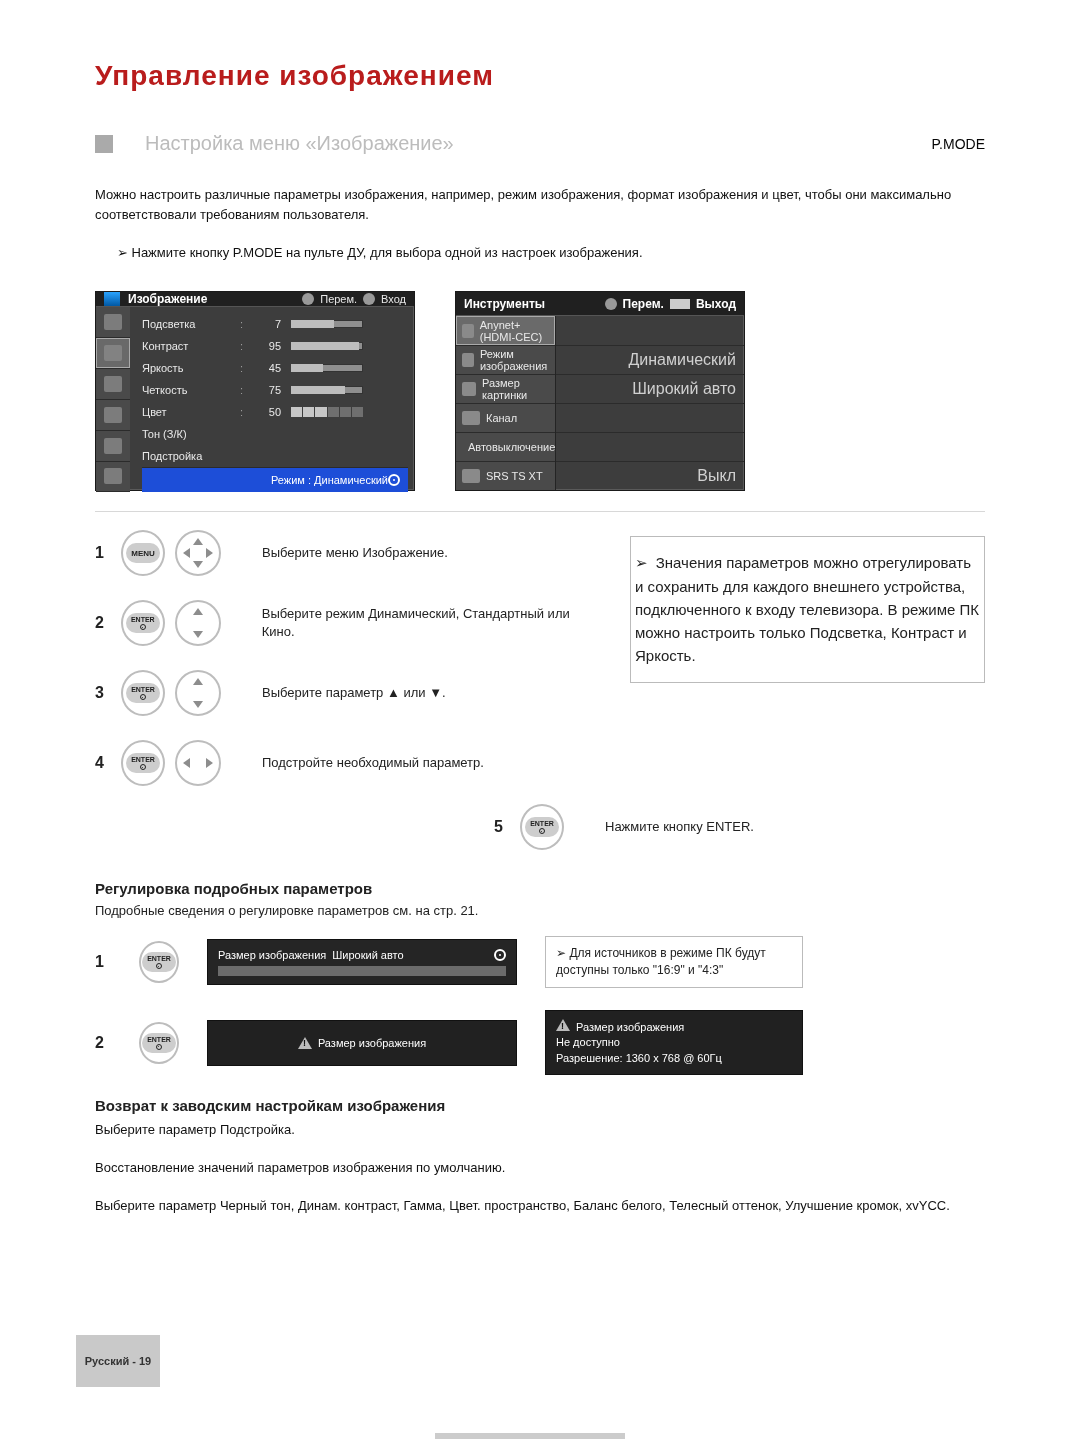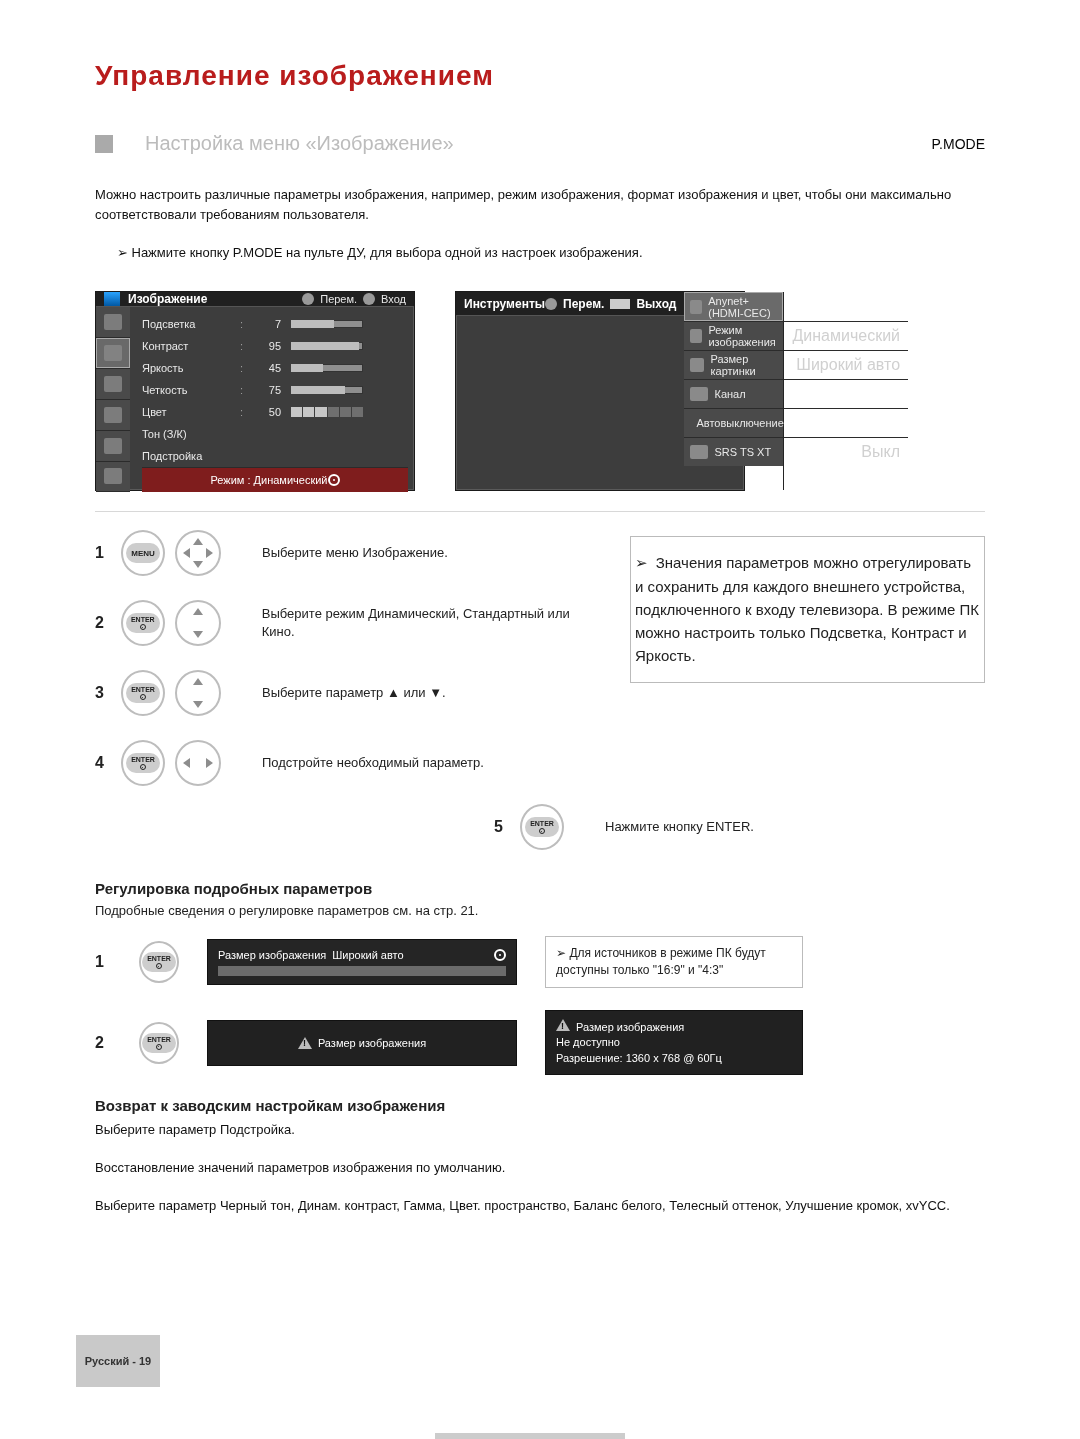--- a/index.html
+++ b/index.html
@@ -47,25 +47,25 @@
   .osd-item { display: flex; align-items: center; height: 22px; gap: 10px; }
   .osd-item .name { width: 88px; color: #e9e9e9; }
   .osd-item .sep { color: #9a9a9a; }
   .osd-item .val { width: 28px; text-align: right; color: #e9e9e9; }
   .bar { width: 72px; height: 8px; background: #8f8f8f; position: relative; box-shadow: inset 0 0 0 1px #333; }
   .bar .fill { position: absolute; left: 0; top: 0; bottom: 0; background: #bdbdbd; }
   .segbar { width: 72px; height: 10px; display: flex; gap: 1px; }
   .seg span { flex: 1; background: #6f6f6f; }
   .seg span.on { background: #c7c7c7; }
   .osd-item .wide { flex: 1; }
-  .osd-hint { background: #7f1d1d; height: 22px; display: flex; align-items: center; padding: 12px 8px; color: #fff; font-size: 11px; justify-content: center; border-top: 1px solid #2b2b2b; }
+  .osd-hint { background: #1d4ed8; height: 22px; display: flex; align-items: center; padding: 12px 8px; color: #fff; font-size: 11px; justify-content: flex-end; border-top: 1px solid #2b2b2b; }
   .enter-ic { width: 12px; height: 12px; border-radius: 50%; border: 2px solid #fff; display: inline-block; position: relative; }
   .enter-ic::after { content: ''; position: absolute; inset: 3px; background: #fff; border-radius: 50%; }
 
-  .osd-right { width: 290px; height: 200px; display: flex; flex-direction: row; }
+  .osd-right { width: 290px; height: 200px; display: flex; flex-direction: column; }
   .osd-r-title { background: #202020; height: 24px; display: flex; align-items: center; padding: 0 8px; color: #fff; font-weight: bold; font-size: 12px; justify-content: space-between; border-bottom: 1px solid #555;}
   .pad { display: flex; gap: 6px; align-items: center; }
   .tool-row-wrap { flex: 1; display: flex; }
   .tool-left { width: 100px; display: flex; flex-direction: column; border-right: 1px solid #242424; }
   .tool-item { height: 29px; display: flex; align-items: center; padding: 0 6px; gap: 6px; border-top: 1px solid #2b2b2b; background: #4a4a4a; font-size: 11px; color: #e9e9e9; }
   .tool-item.first { border-top: 0; }
   .tool-item .tic { width: 18px; height: 14px; background: #8a8a8a; border-radius: 2px; }
   .tool-right-col { flex: 1; display: flex; flex-direction: column;}
   .tool-value-row { height: 29px; display: flex; align-items: center; padding: 0 8px; border-top: 1px solid #2b2b2b; color: #d0d0d0; font-size: 16px; justify-content: flex-end; }
   .tool-value-row.first { border-top: 0; }

